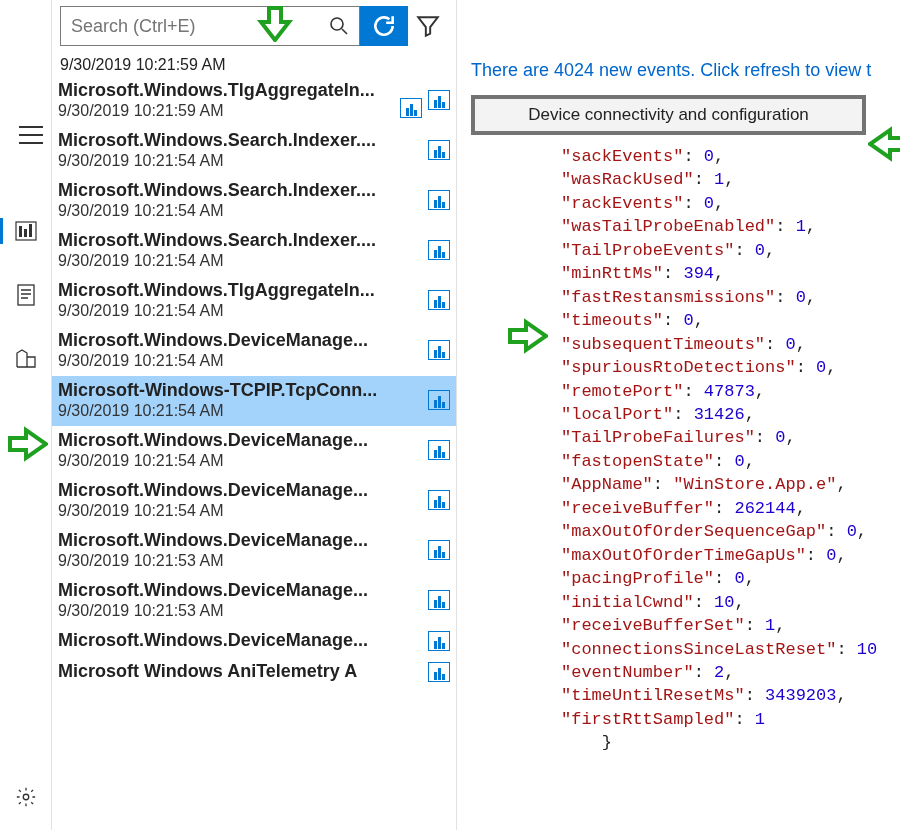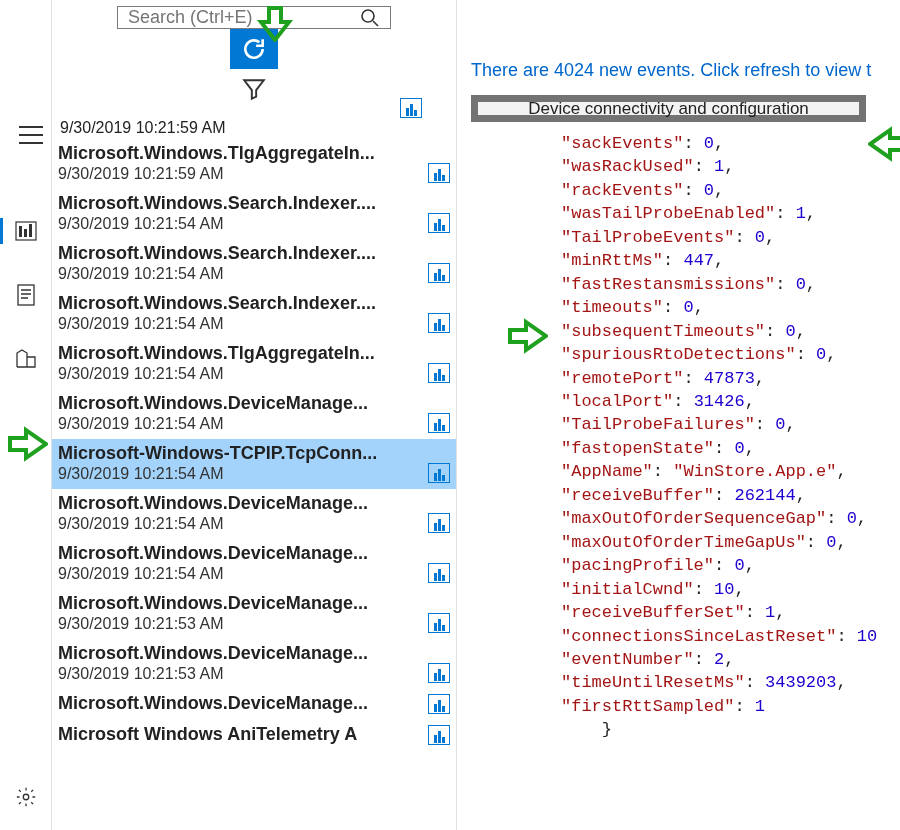--- a/index.html
+++ b/index.html
@@ -5,41 +5,41 @@
   * { box-sizing: border-box; margin: 0; padding: 0; }
   html, body { width: 900px; height: 830px; font-family: 'Segoe UI', Tahoma, sans-serif; font-size: 14px; color: #222; overflow: hidden; background:#fff; }
   .app { display: flex; width: 900px; height: 830px; }
   .rail { width: 52px; border-right: 1px solid #e1e1e1; display: flex; flex-direction: column; align-items: center; padding-top: 60px; gap: 30px; position: relative; }
   .rail .hamburger { position:absolute; top: 58px; left:50%; transform:translateX(-50%);}
   .rail .rail-item { width: 40px; height: 34px; display:flex; align-items:center; justify-content:center; position:relative; cursor:pointer;}
   .rail .rail-item.selected::before { content:''; position:absolute; left:-6px; top:4px; bottom:4px; width:3px; background:#0078d4;}
   .rail .settings { margin-top:auto; margin-bottom: 16px;}
   .left-pane { width: 405px; display:flex; flex-direction:column; border-right:1px solid #e1e1e1; position:relative;}
   .title { font-size: 17px; padding: 8px 8px 4px 8px; font-weight:400;}
-  .search-row { display:flex; align-items:center; padding: 6px 8px 6px 8px; flex-direction: column;}
+  .search-row { display:flex; align-items:center; padding: 6px 8px 6px 8px;}
   .search-box { flex:1; display:flex; align-items:center; border:1px solid #7a7a7a; height:40px; padding:0 10px; background:#fff;}
   .search-box input { flex:1; border:none; outline:none; font-size:18px; background:transparent;}
   .search-icon { width:20px; height:20px; }
   .refresh-btn { width:48px; height:40px; background:#0078d4; display:flex; align-items:center; justify-content:center; cursor:pointer;}
   .filter-btn { width:40px; height:40px; display:flex; align-items:center; justify-content:center; cursor:pointer;}
   .small-chart { position:absolute; right:34px; top:98px;}
   .events { flex:1; overflow:hidden;}
-  .event-row { padding: 4px 6px 6px 6px; border-bottom:0; display:flex; align-items:flex-end; gap:6px; position:relative;}
+  .event-row { padding: 4px 6px 6px 6px; border-bottom:0; display:flex; align-items:center; gap:6px; position:relative;}
   .event-row .txt { flex:1; min-width:0;}
   .event-row .name { font-size:18px; font-weight:700; white-space:nowrap; overflow:hidden; text-overflow:ellipsis;}
   .event-row .ts { font-size:16px; color:#333; margin-top:1px;}
   .event-row.selected { background:#a3d2fb;}
   .event-row.selected .name { font-weight:700;}
   .chart-icon { width:22px; height:20px; border:1px solid #0078d4; display:flex; align-items:flex-end; justify-content:center; gap:1px; padding:1px; flex:none;}
   .chart-icon span { width:3px; background:#0078d4;}
   .first-ts { padding: 4px 8px 2px 8px; font-size:16px;}
   .right-pane { flex:1; padding: 10px 0 0 14px; display:flex; flex-direction:column; overflow:hidden;}
   .banner { color:#0066cc; font-size:18px; margin: 50px 0 14px 0; white-space:nowrap;}
   .cat-btns { display:flex; flex-direction:column; gap:10px; width:395px;}
-  .cat-btn { border:7px solid #737373; background:#f3f3f3; height:27px; display:flex; align-items:center; justify-content:center; font-size:17px; cursor:pointer;}
+  .cat-btn { border:4px solid #737373; background:#f3f3f3; height:40px; display:flex; align-items:center; justify-content:center; font-size:17px; cursor:pointer;}
   .json-block { margin-top:10px; font-family: Consolas, 'Courier New', monospace; font-size:17px; line-height:1.38; white-space:pre; padding-left: 90px; overflow:hidden;}
   .jk { color:#a31515; } 
   .js { color:#a31515; } 
   .jn { color:#1c00cf; } 
   
   .arrow { position:absolute; width:40px; height:36px; pointer-events:none;}
   .arrow svg { width:100%; height:100%;}
 </style>
 </head>
 <body>
@@ -262,21 +262,21 @@
   <div class="right-pane">
     <div class="banner">There are 4024 new events. Click refresh to view t</div>
     <div class="cat-btns">
       <div class="cat-btn">Device connectivity and configuration</div>
     </div>
     <div class="json-block" id="json"><span class="jk">"sackEvents"</span>: <span class="jn">0</span>,
 <span class="jk">"wasRackUsed"</span>: <span class="jn">1</span>,
 <span class="jk">"rackEvents"</span>: <span class="jn">0</span>,
 <span class="jk">"wasTailProbeEnabled"</span>: <span class="jn">1</span>,
 <span class="jk">"TailProbeEvents"</span>: <span class="jn">0</span>,
-<span class="jk">"minRttMs"</span>: <span class="jn">447</span>,
+<span class="jk">"minRttMs"</span>: <span class="jn">394</span>,
 <span class="jk">"fastRestansmissions"</span>: <span class="jn">0</span>,
 <span class="jk">"timeouts"</span>: <span class="jn">0</span>,
 <span class="jk">"subsequentTimeouts"</span>: <span class="jn">0</span>,
 <span class="jk">"spuriousRtoDetections"</span>: <span class="jn">0</span>,
 <span class="jk">"remotePort"</span>: <span class="jn">47873</span>,
 <span class="jk">"localPort"</span>: <span class="jn">31426</span>,
 <span class="jk">"TailProbeFailures"</span>: <span class="jn">0</span>,
 <span class="jk">"fastopenState"</span>: <span class="jn">0</span>,
 <span class="jk">"AppName"</span>: <span class="js">"WinStore.App.e"</span>,
 <span class="jk">"receiveBuffer"</span>: <span class="jn">262144</span>,

